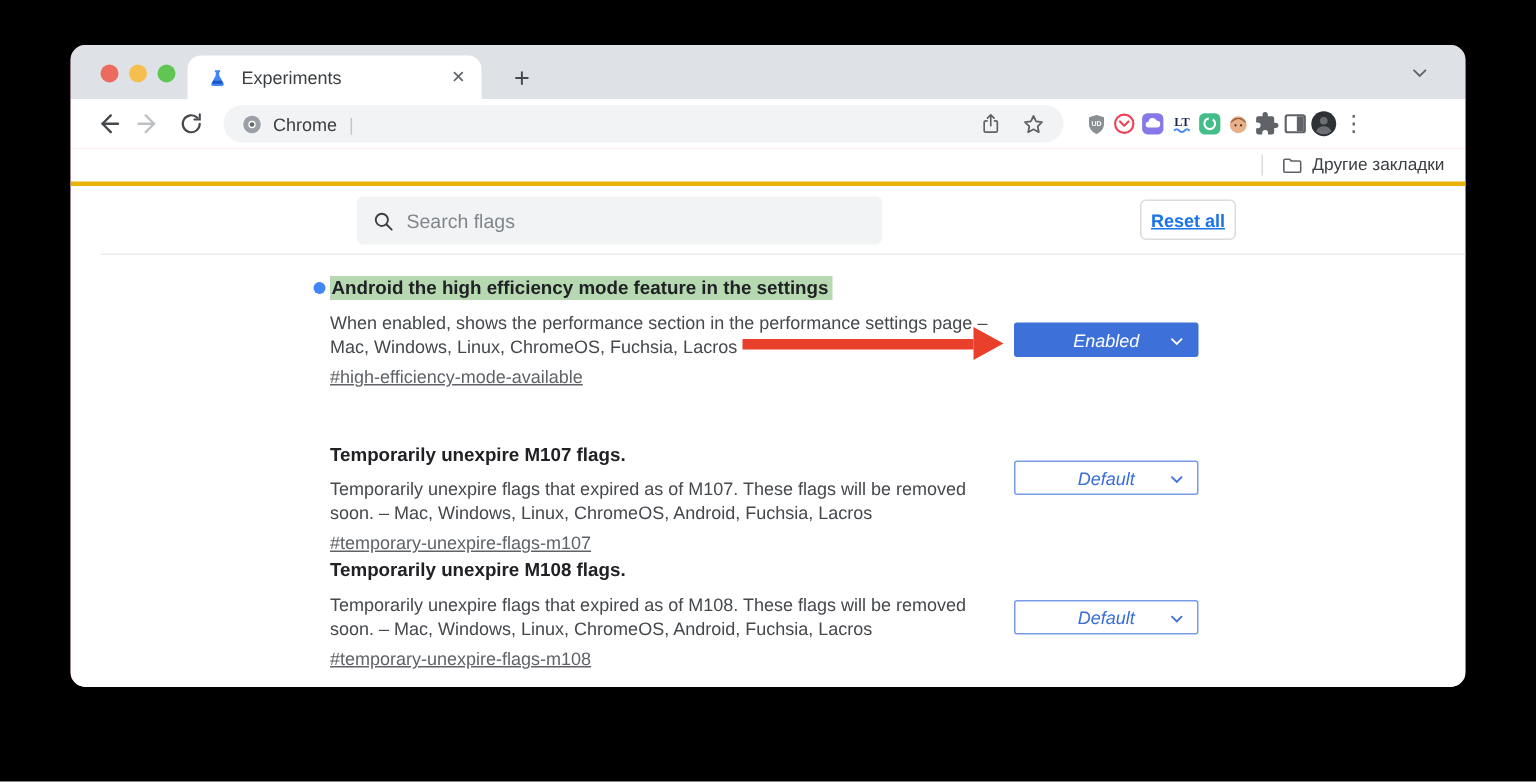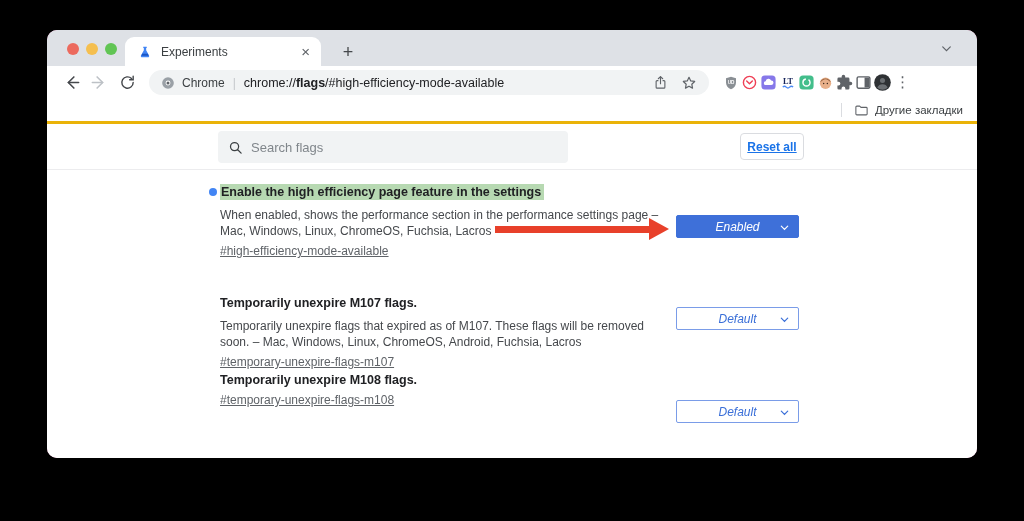--- a/index.html
+++ b/index.html
@@ -39,21 +39,21 @@
   .dots { font-size:15px; color:#5f6368; letter-spacing:0; cursor:pointer; padding:0 3px; }
 
   
   .bookmarks { height:25px; background:#fff; border-bottom:3px solid #eab308;
                display:flex; align-items:center; justify-content:flex-end; padding-right:14px; }
   .bm-divider { width:1px; height:14px; background:#dadce0; margin-right:12px; }
   .bm-folder { display:flex; margin-right:6px; }
   .bm-label { font-size:11.5px; color:#3c4043; cursor:pointer; }
 
   
-  .page { position:absolute; left:0; top:94px; right:0; bottom:0; background:#fff; }
+  .page { position:absolute; left:0; top:94px; right:0; bottom:0; background:#fff;padding-left:20px; }
   .search-row { position:relative; height:46px; border-bottom:1px solid #ececee; }
   .searchbox { position:absolute; left:171px; top:7px; width:350px; height:32px; background:#f1f3f4;
                border-radius:4px; display:flex; align-items:center; padding:0 10px; }
   .searchbox input { border:none; outline:none; background:transparent; font-size:13px; color:#202124;
                      font-family:"Liberation Sans", sans-serif; margin-left:8px; width:280px; }
   .searchbox input::placeholder { color:#80868b; }
   .reset-btn { position:absolute; left:693px; top:9px; width:64px; height:27px; background:#fff;
                border:1px solid #dadce0; border-radius:4px; color:#1a73e8; font-size:12px; font-weight:700;
                font-family:"Liberation Sans", sans-serif; cursor:pointer;text-decoration:underline; }
 
@@ -132,21 +132,20 @@
     <div class="omnibox">
       <span style="display:flex">
         <svg width="14" height="14" viewBox="0 0 24 24">
             <circle cx="12" cy="12" r="10" fill="#9aa0a6"></circle>
             <circle cx="12" cy="12" r="4.2" fill="#fff"></circle>
             <circle cx="12" cy="12" r="2.6" fill="#5f6368"></circle>
           </svg>
       </span>
       <span class="ob-site">Chrome</span>
       <span class="ob-sep">|</span>
-      <span class="ob-url"><span>chrome://</span><b>flags</b><span>/#high-efficiency-mode-available</span></span>
       <span class="ob-right">
         <span style="display:flex">
           <svg width="15" height="15" viewBox="0 0 24 24" fill="none" stroke="#5f6368" stroke-width="1.8" stroke-linecap="round" stroke-linejoin="round">
               <path d="M8 9H6.5A1.5 1.5 0 0 0 5 10.5v9A1.5 1.5 0 0 0 6.5 21h11a1.5 1.5 0 0 0 1.5-1.5v-9A1.5 1.5 0 0 0 17.5 9H16"></path>
               <path d="M12 3v11"></path>
               <path d="M8.5 6L12 2.5 15.5 6"></path>
             </svg>
         </span>
         <span style="display:flex">
           <svg width="16" height="16" viewBox="0 0 24 24" fill="none" stroke="#5f6368" stroke-width="1.8" stroke-linejoin="round">
@@ -235,21 +234,21 @@
             <path d="M15.5 15.5L21 21"></path>
           </svg>
         <input type="text" placeholder="Search flags" style="">
       </div>
       <button class="reset-btn">Reset all</button>
     </div>
 
     <div class="flag flag1">
       <span class="bullet"></span>
       <div class="flag-body">
-        <div class="ftitle"><span class="hl">Enable the high efficiency page feature in the settings</span></div>
+        <div class="ftitle"><span class="hl">Android the high efficiency mode feature in the settings</span></div>
         <div class="fdesc">When enabled, shows the performance section in the performance settings page – Mac, Windows, Linux, ChromeOS, Fuchsia, Lacros</div>
         <a class="flink">#high-efficiency-mode-available</a>
       </div>
     </div>
     <div class="dropdown enabled dd1">
       <span>Enabled</span>
       <span class="chev">
         <svg width="11" height="11" viewBox="0 0 24 24" fill="none" stroke="#fff" stroke-width="2.6" stroke-linecap="round">
             <path d="M5 9l7 7 7-7"></path>
           </svg>
@@ -272,20 +271,21 @@
       <span class="chev">
         <svg width="11" height="11" viewBox="0 0 24 24" fill="none" stroke="#3a6fd8" stroke-width="2.6" stroke-linecap="round">
             <path d="M5 9l7 7 7-7"></path>
           </svg>
       </span>
     </div>
 
     <div class="flag flag3">
       <div class="flag-body">
         <div class="ftitle">Temporarily unexpire M108 flags.</div>
+        <div class="fdesc">Temporarily unexpire flags that expired as of M108. These flags will be removed soon. – Mac, Windows, Linux, ChromeOS, Android, Fuchsia, Lacros</div>
         <a class="flink">#temporary-unexpire-flags-m108</a>
       </div>
     </div>
     <div class="dropdown default dd3">
       <span>Default</span>
       <span class="chev">
         <svg width="11" height="11" viewBox="0 0 24 24" fill="none" stroke="#3a6fd8" stroke-width="2.6" stroke-linecap="round">
             <path d="M5 9l7 7 7-7"></path>
           </svg>
       </span>

